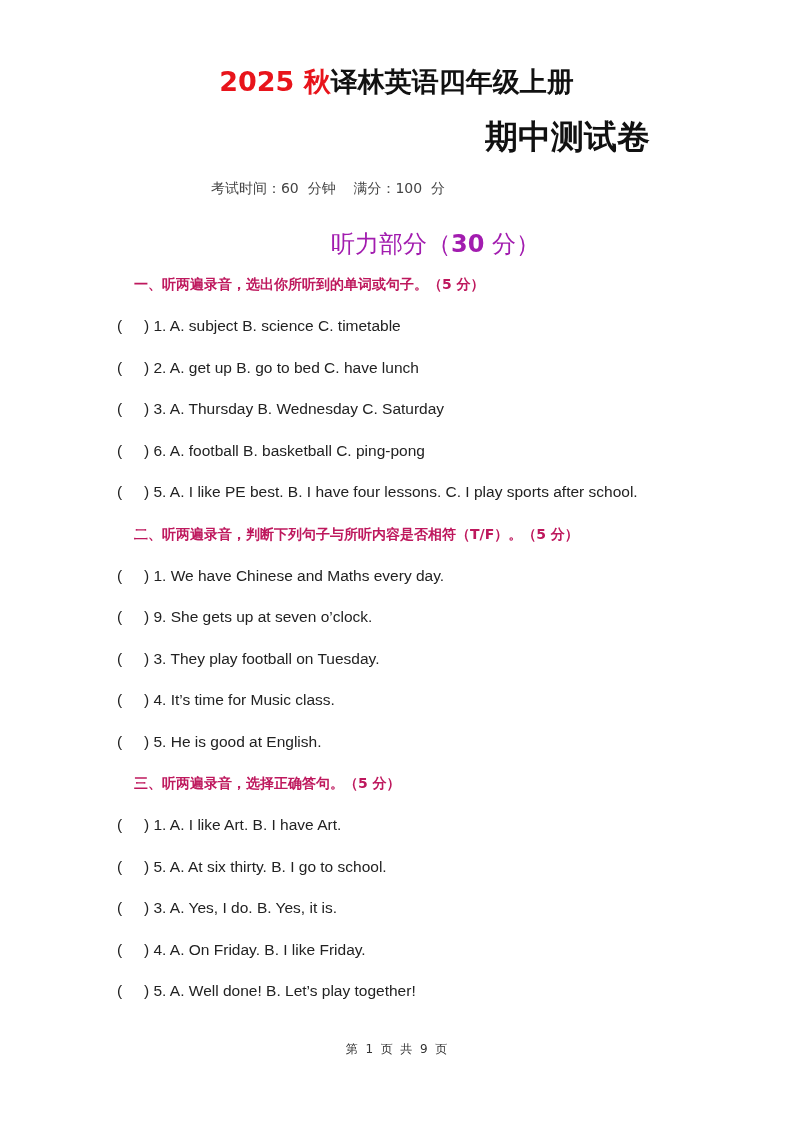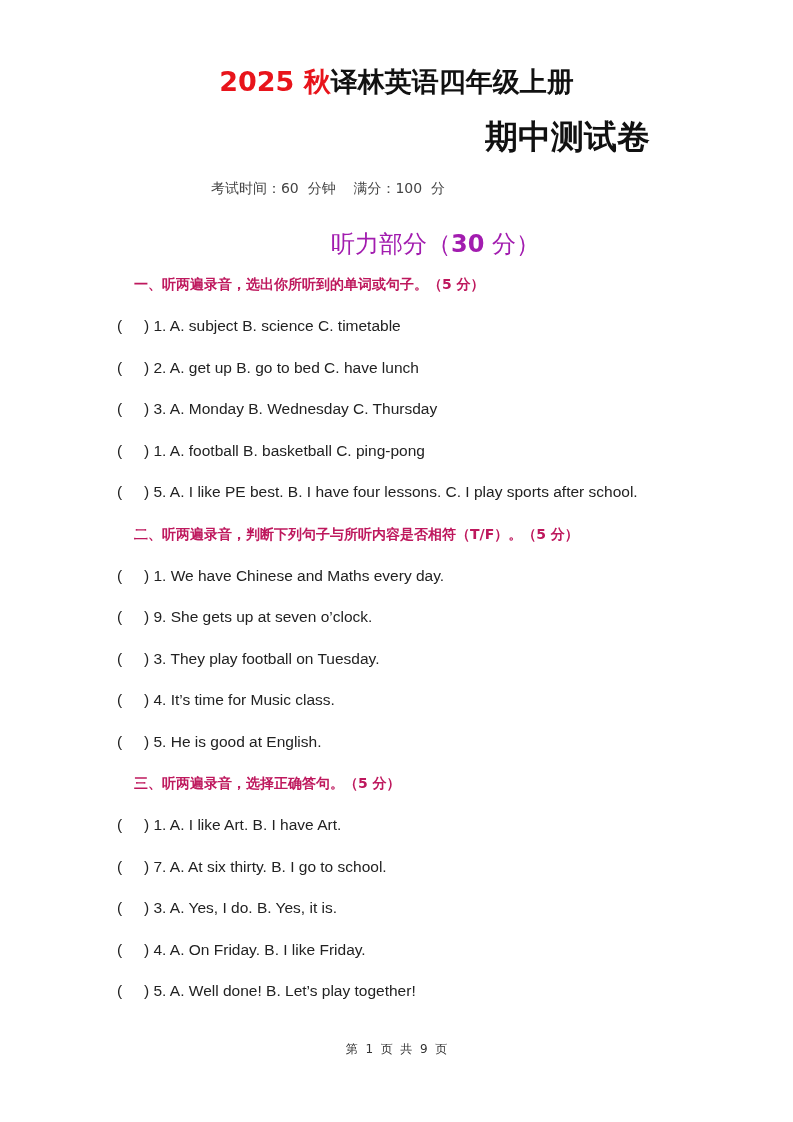--- a/index.html
+++ b/index.html
@@ -27,31 +27,31 @@
 
 <div class="meta">考试时间：60  分钟    满分：100  分</div>
 
 <div class="section-title">
   <span>听力部分（</span><b>30</b><span> 分）</span>
 </div>
 
 <div class="q-header" style="top:273px">一、听两遍录音，选出你所听到的单词或句子。（5  分）</div>
 <div class="item" style="top:315px"><span class="paren-open">(</span><span>) 1. A. subject B. science C. timetable</span></div>
 <div class="item" style="top:357px"><span class="paren-open">(</span><span>) 2. A. get up B. go to bed C. have lunch</span></div>
-<div class="item" style="top:398px"><span class="paren-open">(</span><span>) 3. A. Monday B. Wednesday C. Thursday</span></div>
-<div class="item" style="top:440px"><span class="paren-open">(</span><span>) 1. A. football B. basketball C. ping-pong</span></div>
+<div class="item" style="top:398px"><span class="paren-open">(</span><span>) 3. A. Thursday B. Wednesday C. Saturday</span></div>
+<div class="item" style="top:440px"><span class="paren-open">(</span><span>) 6. A. football B. basketball C. ping-pong</span></div>
 <div class="item" style="top:481px"><span class="paren-open">(</span><span>) 5. A. I like PE best. B. I have four lessons. C. I play sports after school.</span></div>
 
 <div class="q-header" style="top:523px">二、听两遍录音，判断下列句子与所听内容是否相符（T/F）。（5  分）</div>
 <div class="item" style="top:565px"><span class="paren-open">(</span><span>) 1. We have Chinese and Maths every day.</span></div>
 <div class="item" style="top:606px"><span class="paren-open">(</span><span>) 9. She gets up at seven o’clock.</span></div>
 <div class="item" style="top:648px"><span class="paren-open">(</span><span>) 3. They play football on Tuesday.</span></div>
 <div class="item" style="top:689px"><span class="paren-open">(</span><span>) 4. It’s time for Music class.</span></div>
 <div class="item" style="top:731px"><span class="paren-open">(</span><span>) 5. He is good at English.</span></div>
 
 <div class="q-header" style="top:772px">三、听两遍录音，选择正确答句。（5  分）</div>
 <div class="item" style="top:814px"><span class="paren-open">(</span><span>) 1. A. I like Art. B. I have Art.</span></div>
-<div class="item" style="top:856px"><span class="paren-open">(</span><span>) 7. A. At six thirty. B. I go to school.</span></div>
+<div class="item" style="top:856px"><span class="paren-open">(</span><span>) 5. A. At six thirty. B. I go to school.</span></div>
 <div class="item" style="top:897px"><span class="paren-open">(</span><span>) 3. A. Yes, I do. B. Yes, it is.</span></div>
 <div class="item" style="top:939px"><span class="paren-open">(</span><span>) 4. A. On Friday. B. I like Friday.</span></div>
 <div class="item" style="top:980px"><span class="paren-open">(</span><span>) 5. A. Well done! B. Let’s play together!</span></div>
 
 <div class="footer">第  1  页  共  9  页</div>
 
 </body></html>

